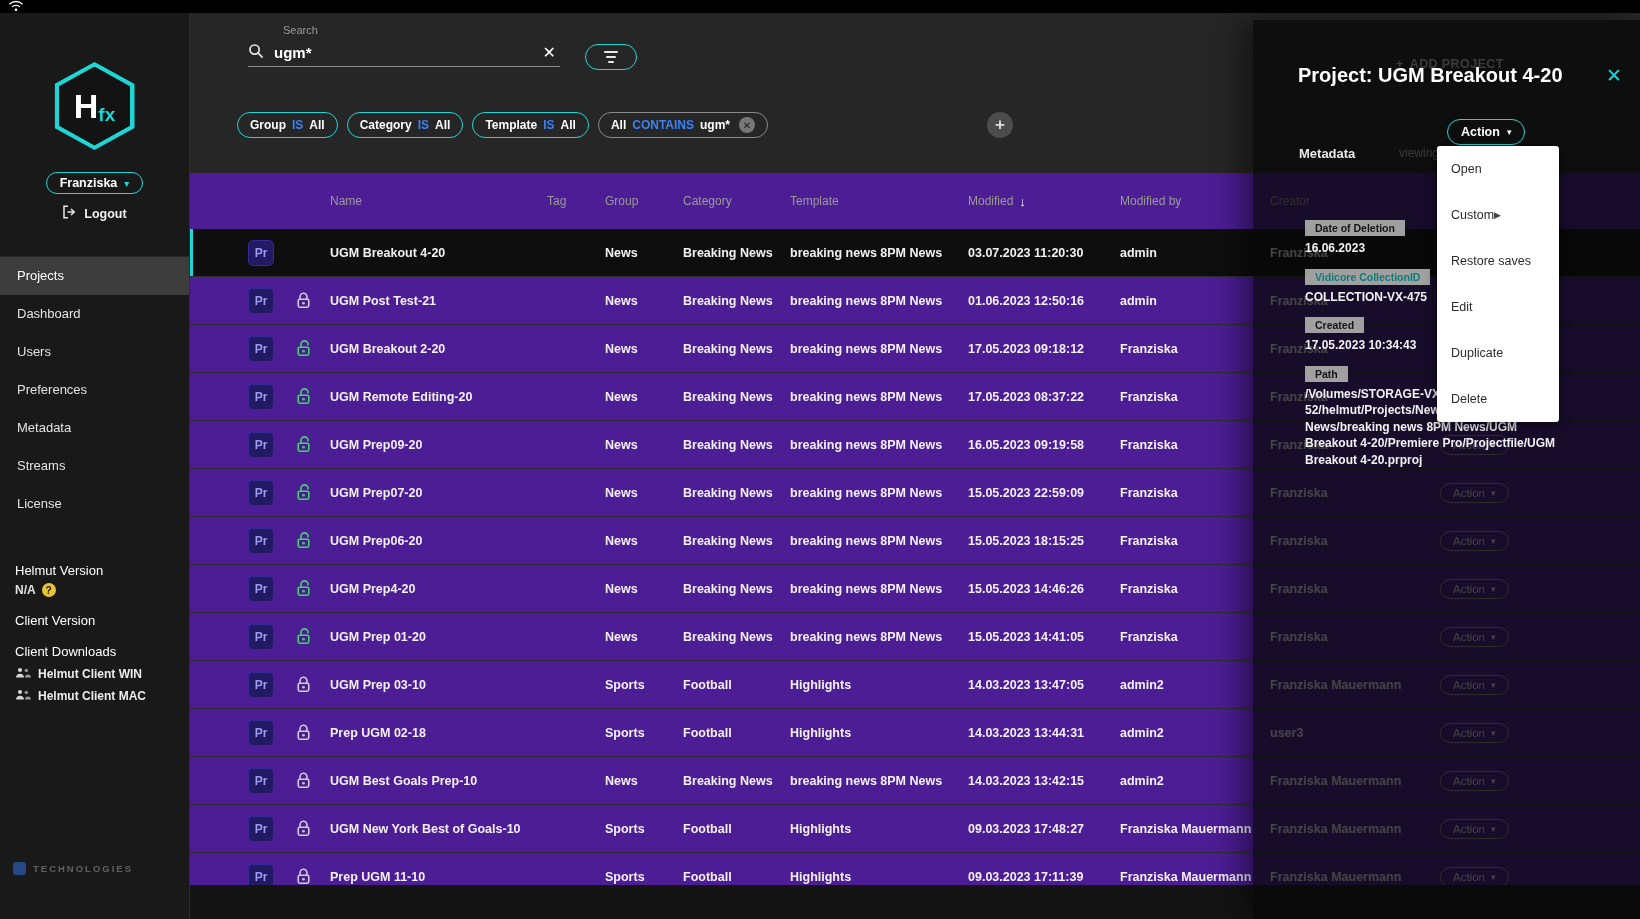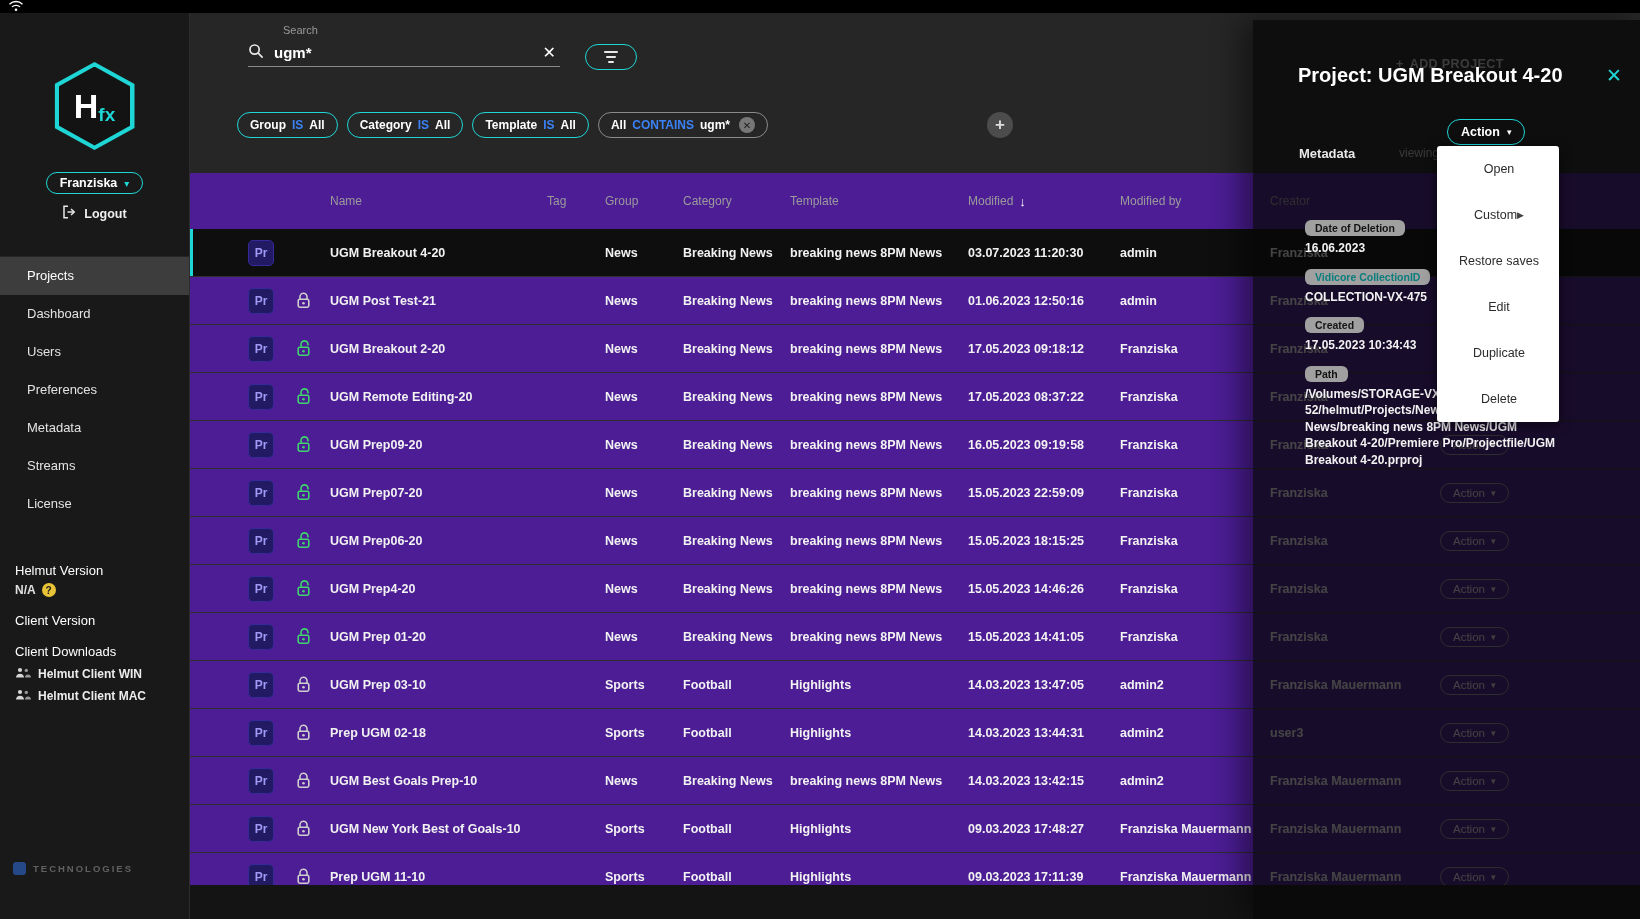--- a/index.html
+++ b/index.html
@@ -22,21 +22,21 @@
     clip-path:polygon(50% 0,100% 25%,100% 75%,50% 100%,0% 75%,0% 25%);
     display:flex;align-items:center;justify-content:center}
   .lg-h{color:#fff;font-size:34px;font-weight:700}
   .lg-fx{color:#1fd6d6;font-size:19px;font-weight:700;margin-top:17px}
   .user-pill{margin:22px auto 0;width:max-content;border:1.5px solid #1fd6d6;border-radius:14px;
     padding:3px 13px;color:#fff;font-size:12.5px;font-weight:700;display:flex;gap:7px;align-items:center;cursor:pointer}
   .user-pill .crt{color:#1fd6d6;font-size:10px}
   .logout{margin:11px auto 0;width:max-content;display:flex;align-items:center;gap:7px;
     color:#f0f0f0;font-size:12.5px;font-weight:700;cursor:pointer}
   .nav{margin-top:34px;border-top:1px solid #262626}
-  .nav-item{height:38px;line-height:38px;padding-left:27px;font-size:13px;color:#e3e3e3;cursor:pointer}
+  .nav-item{height:38px;line-height:38px;padding-left:17px;font-size:13px;color:#e3e3e3;cursor:pointer}
   .nav-item.active{background:#3d3d3d;color:#fff}
   .side-sec{padding:24px 0 0 15px}
   .sec-title{font-size:13px;font-weight:400;color:#fff;margin-top:16px}
   .sec-row{display:flex;align-items:flex-end;gap:6px;margin-top:5px;color:#e0e0e0;font-size:12px;font-weight:700}
   .qbadge{width:14px;height:14px;border-radius:50%;background:#e9c337;color:#1a1a1a;
     font-size:10px;font-weight:700;display:flex;align-items:center;justify-content:center}
   .dl-item{display:flex;align-items:center;gap:7px;margin-top:8px;color:#ececec;font-size:12px;font-weight:700;cursor:pointer}
   .brand{position:absolute;left:13px;top:849px;display:flex;align-items:center;gap:7px;opacity:.55}
   .brand-ico{width:13px;height:13px;border-radius:3px;background:#2f6fe0;display:inline-block}
   .brand span.bt{color:#9a9a9a;font-size:9.5px;letter-spacing:2px;font-weight:700}
@@ -90,26 +90,26 @@
   .panel{position:absolute;top:20px;left:1253px;right:0;bottom:0;background:rgba(7,7,7,.74);z-index:8;
     box-shadow:-12px 0 28px rgba(0,0,0,.45)}
   .p-title{position:absolute;left:45px;top:44px;font-size:20px;font-weight:700;color:#fff;z-index:9}
   .p-close{position:absolute;right:18px;top:44px;color:#1fd6d6;font-size:19px;font-weight:700;cursor:pointer;z-index:9}
   .p-action{position:absolute;left:194px;top:99px;height:26px;border:1.5px solid #1fd6d6;border-radius:13px;
     padding:0 13px;display:flex;align-items:center;gap:7px;color:#fff;font-size:12.5px;font-weight:700;cursor:pointer;z-index:9}
   .p-action .crt{font-size:9px;color:#fff}
   .p-metalabel{position:absolute;left:46px;top:126px;font-size:13px;font-weight:700;color:#e8e8e8;z-index:9}
   .menu{position:absolute;left:184px;top:126px;width:122px;background:#fff;border-radius:3px;z-index:12;
     box-shadow:0 3px 12px rgba(0,0,0,.55);overflow:hidden}
-  .menu-item{height:46px;display:flex;align-items:center;justify-content:center;padding:0 12px 0 14px;
+  .menu-item{height:46px;display:flex;align-items:center;justify-content:flex-start;padding:0 12px 0 14px;
     font-size:12.5px;color:#2b2b2b;cursor:pointer}
   .subarr{font-size:9px;color:#444}
   .mfields{position:absolute;left:52px;top:198px;width:252px;z-index:9}
   .mfield{margin-bottom:10px}
-  .mchip{display:inline-block;background:#a0a0a0;color:#141414;border-radius:6px;padding:2px 10px;
+  .mchip{display:inline-block;background:#a0a0a0;color:#141414;border-radius:0;padding:2px 10px;
     font-size:10.5px;font-weight:700;margin-bottom:4px}
   .mchip-accent{color:#0a7d7d}
   .mval{color:#f2f2f2;font-size:12px;font-weight:700;line-height:16.5px;overflow-wrap:anywhere}
 </style>
 </head>
 <body>
 
 <div class="app">
 
   <div class="topstrip">

